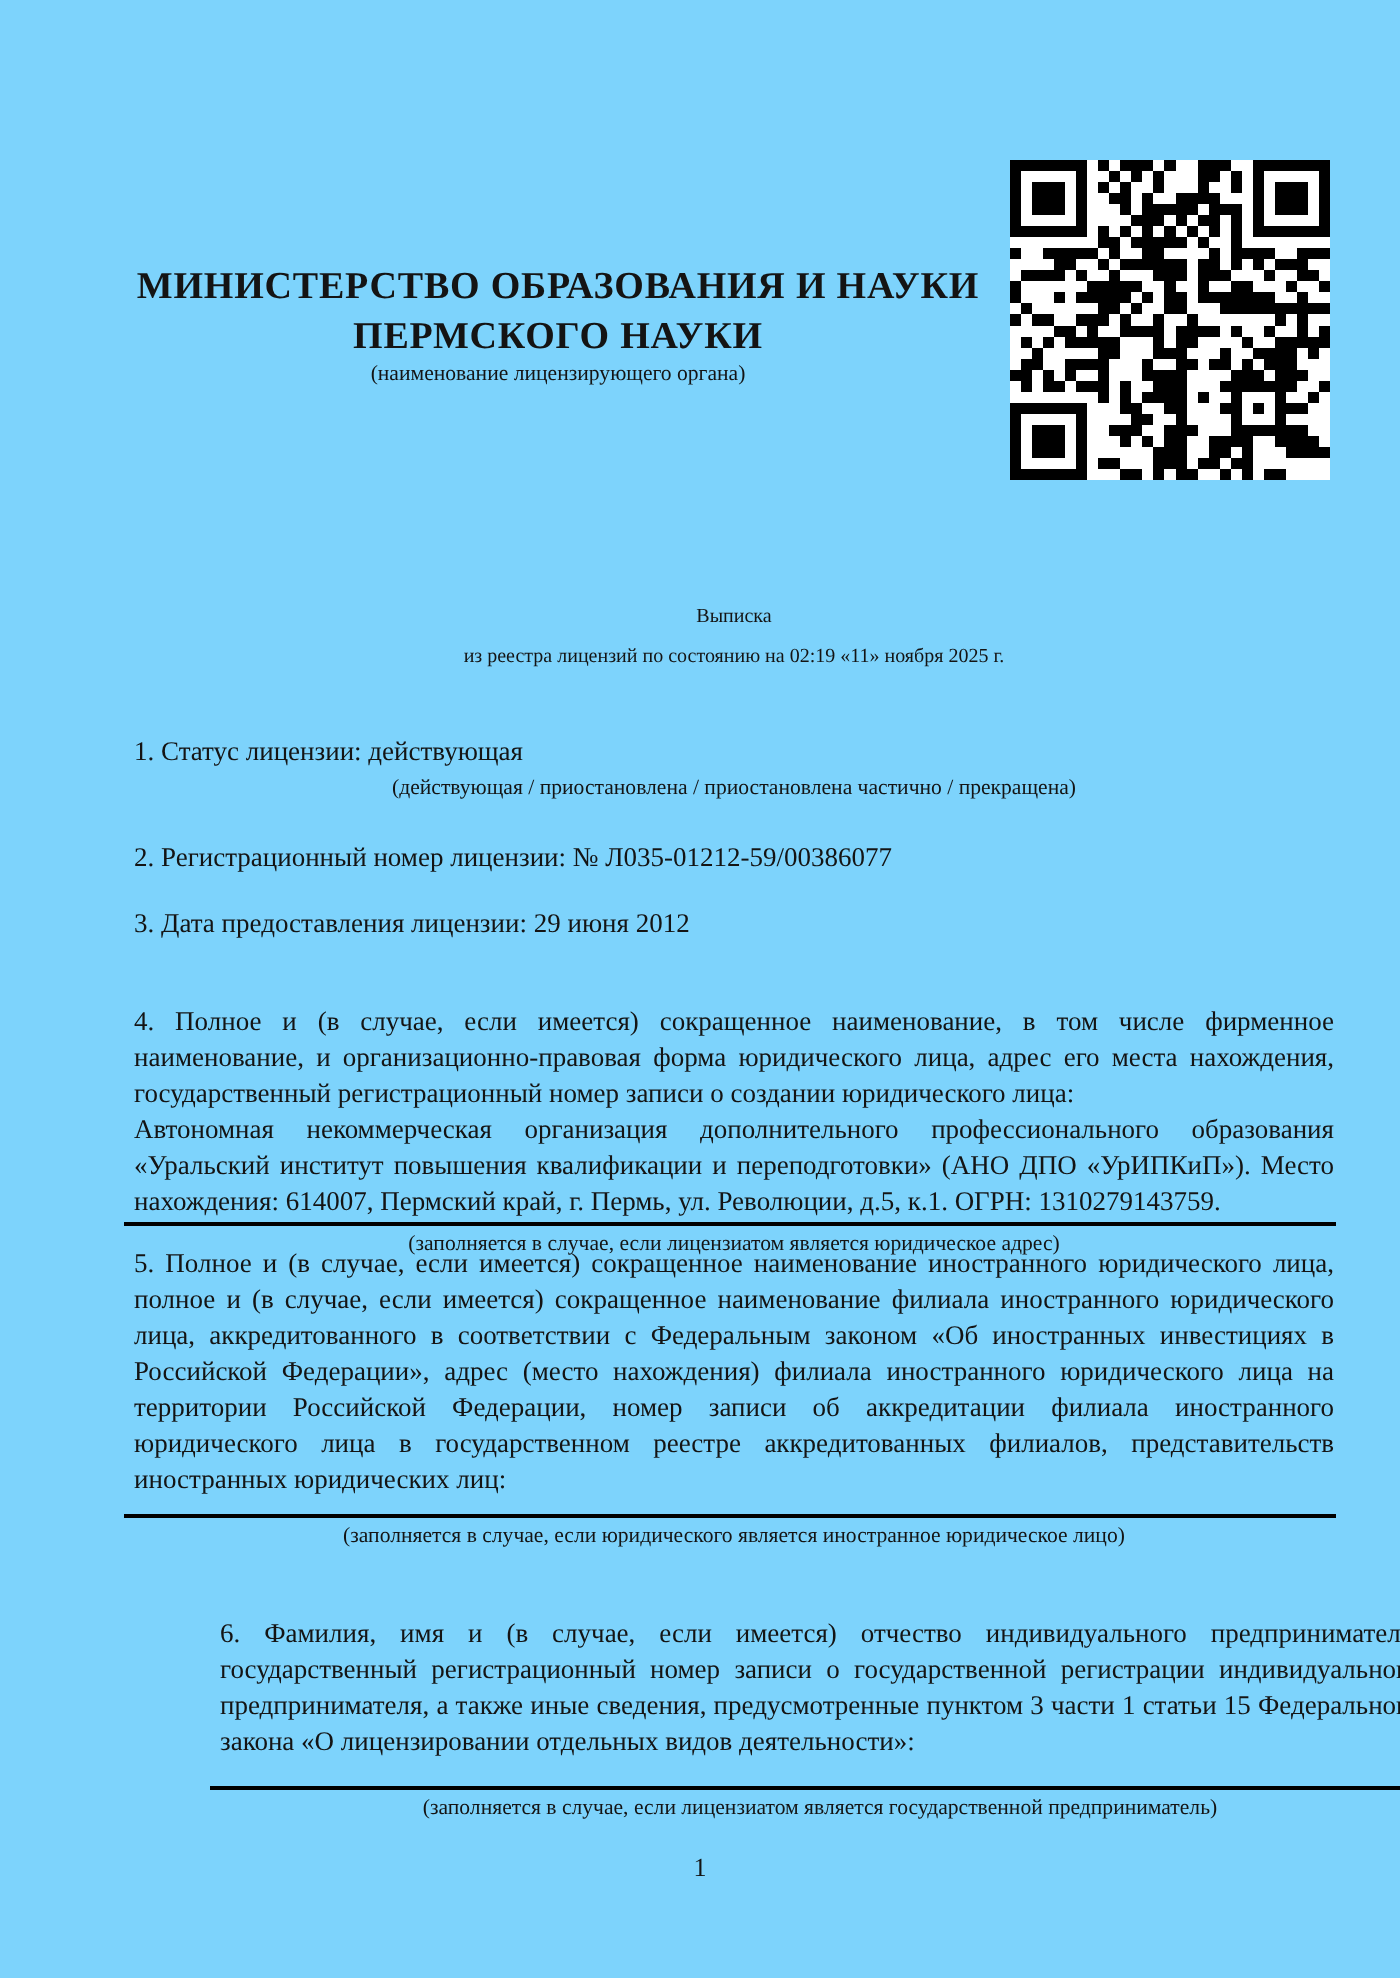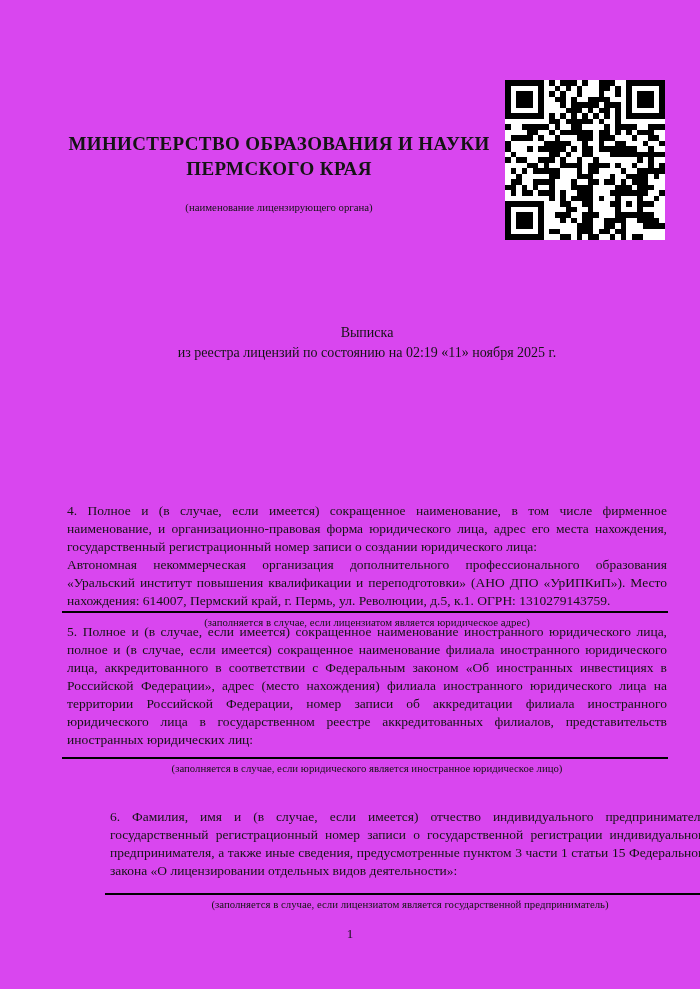--- a/index.html
+++ b/index.html
@@ -1,46 +1,46 @@
 <!DOCTYPE html>
 <html lang="ru"><head>
 <meta charset="utf-8">
 <style>
   * { margin:0; padding:0; box-sizing:border-box; }
   html,body { background:#ffffff; }
   .page {
     position:relative;
     width:700px; height:989px;
-    background:#d946ef;
+    background:#7dd3fc;
     color:#141414;
     font-family:"Liberation Serif", serif;
     overflow:hidden;
   }
   .abs { position:absolute; }
 
   .ministry {
     left:67px; top:131px; width:424px;
     text-align:center;
     font-weight:bold;
     font-size:19px; line-height:25px;
     letter-spacing:0.4px;
   }
   .ministry-sub {
     font-weight:normal;
     font-size:10.8px; line-height:13px;
     letter-spacing:0;
-    margin-top:20px;
+    margin-top:0;
   }
 
   .qr { left:505px; top:80px; width:160px; height:160px; display:block; }
 
   .doc-title {
     left:67px; top:299px; width:600px;
     text-align:center;
-    font-size:14px; line-height:20px;margin-top:24px;
+    font-size:10px; line-height:20px;
   }
 
   .item {
     left:67px; width:600px;
     font-size:13.5px; line-height:18px;
   }
   .just { text-align:justify; }
 
   .caption {
     font-size:10.8px; line-height:13px;
@@ -499,31 +499,37 @@
       <rect x="15" y="28" width="1" height="1" fill="#000"></rect>
       <rect x="16" y="28" width="1" height="1" fill="#000"></rect>
       <rect x="19" y="28" width="1" height="1" fill="#000"></rect>
       <rect x="21" y="28" width="1" height="1" fill="#000"></rect>
       <rect x="23" y="28" width="1" height="1" fill="#000"></rect>
       <rect x="24" y="28" width="1" height="1" fill="#000"></rect>
     </svg>
 
   <div class="ministry abs">
     <div>МИНИСТЕРСТВО ОБРАЗОВАНИЯ И НАУКИ</div>
-    <div>ПЕРМСКОГО КРАЯ</div>
+    <div>ПЕРМСКОГО НАУКИ</div>
     <div class="ministry-sub">(наименование лицензирующего органа)</div>
   </div>
 
   <div class="doc-title abs">
     <div>Выписка</div>
     <div>из реестра лицензий по состоянию на 02:19 «11» ноября 2025 г.</div>
   </div>
 
-
-
+  <div class="item abs" style="top:367px;">
+    <div>1. Статус лицензии: действующая</div>
+    <div class="caption">(действующая / приостановлена / приостановлена частично / прекращена)</div>
+  </div>
+
+  <div class="item abs" style="top:420px;">2. Регистрационный номер лицензии: № Л035-01212-59/00386077</div>
+
+  <div class="item abs" style="top:453px;">3. Дата предоставления лицензии: 29 июня 2012</div>
 
   <div class="item abs" style="top:502px;">
     <div class="just">4. Полное и (в случае, если имеется) сокращенное наименование, в том числе фирменное наименование, и организационно-правовая форма юридического лица, адрес его места нахождения, государственный регистрационный номер записи о создании юридического лица:</div>
     <div class="just">Автономная некоммерческая организация дополнительного профессионального образования «Уральский институт повышения квалификации и переподготовки» (АНО ДПО «УрИПКиП»). Место нахождения: 614007, Пермский край, г. Пермь, ул. Революции, д.5, к.1. ОГРН: 1310279143759.</div>
     <hr class="rule gap-sm">
     <div class="caption">(заполняется в случае, если лицензиатом является юридическое адрес)</div>
   </div>
 
   <div class="item abs" style="top:623px;">
     <div class="just">5. Полное и (в случае, если имеется) сокращенное наименование иностранного юридического лица, полное и (в случае, если имеется) сокращенное наименование филиала иностранного юридического лица, аккредитованного в соответствии с Федеральным законом «Об иностранных инвестициях в Российской Федерации», адрес (место нахождения) филиала иностранного юридического лица на территории Российской Федерации, номер записи об аккредитации филиала иностранного юридического лица в государственном реестре аккредитованных филиалов, представительств иностранных юридических лиц:</div>

